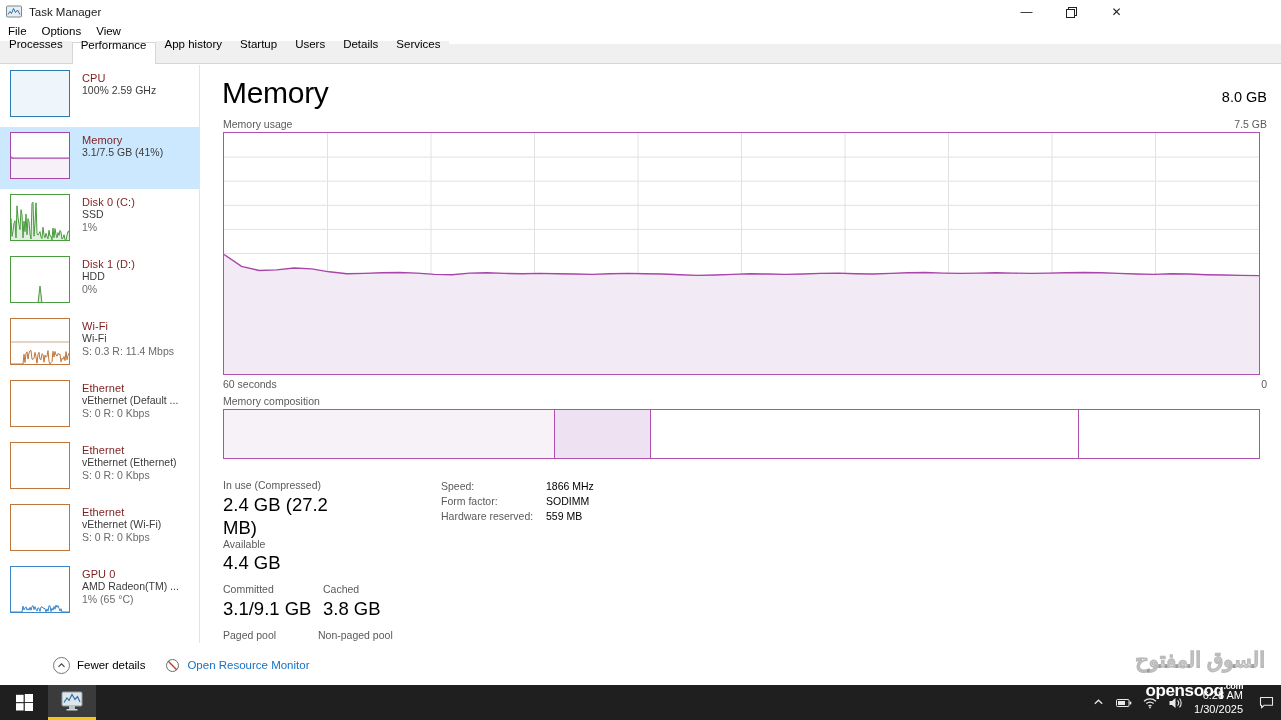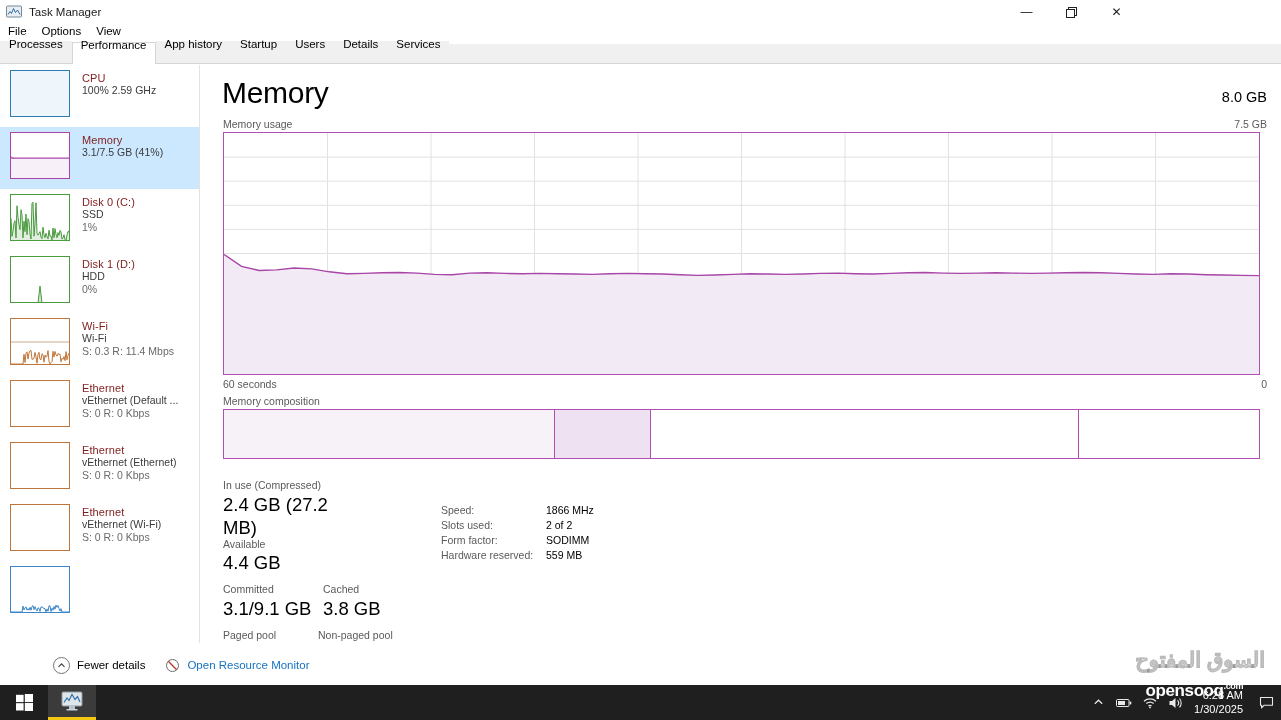--- a/index.html
+++ b/index.html
@@ -98,21 +98,21 @@
   .comp-seg + .comp-seg { border-left:1px solid #b14fb1; }
 
   
   .stats { position:absolute; left:22px; top:415px; width:1040px; }
   .stats-left { position:absolute; left:0; top:0; width:215px; }
   .stat-row { position:relative; margin-bottom:10px; }
   .stat-cell { display:inline-block; vertical-align:top; }
   .stat-lbl { font-size:10.5px; color:#5a5a5a; line-height:1.1; }
   .stat-val { font-size:18.5px; color:#000; line-height:1.25; margin-top:1px; }
 
-  .stats-right { position:absolute; left:218px; top:0; width:400px;margin-top:24px; }
+  .stats-right { position:absolute; left:218px; top:0; width:400px; }
   .kv { display:flex; margin-bottom:3px; }
   .kv-k { font-size:10.5px; color:#5a5a5a; width:105px; flex:0 0 105px; }
   .kv-v { font-size:10.5px; color:#000; }
 
   
   .statusbar {
     position:absolute; left:0; top:645px; width:1281px; height:40px; background:#fff;
     display:flex; align-items:center;padding-left:44px;
   }
   .fewer { display:flex; align-items:center; margin-left:9px; }
@@ -312,20 +312,25 @@
           <div class="side-sub gray">S: 0 R: 0 Kbps</div>
         </div>
       </div>
       <div class="side-item">
         <div class="thumb">
           <svg viewBox="0 0 60 47" preserveAspectRatio="none">
             <rect x="0.5" y="0.5" width="59" height="46" fill="#fff" stroke="#3a86c8" stroke-width="1"></rect>
             <polyline points="0,46.0 1,46.0 2,46.0 3,46.0 4,46.0 5,46.0 6,46.0 7,46.0 8,46.0 9,46.0 10,46.0 11,46.0 12,46.0 13,40.1 14,43.9 15,41.9 16,40.8 17,44.1 18,42.6 19,44.2 20,41.3 21,44.2 22,40.5 23,39.6 24,43.6 25,40.6 26,43.3 27,45.0 28,41.8 29,42.3 30,45.4 31,41.0 32,40.7 33,42.0 34,42.3 35,42.7 36,45.8 37,42.9 38,45.2 39,39.8 40,39.9 41,45.5 42,42.3 43,44.2 44,40.5 45,43.2 46,39.0 47,41.3 48,39.6 49,42.4 50,45.1 51,42.7 52,46.0 53,46.0 54,46.0 55,46.0 56,46.0 57,46.0 58,46.0 59,46.0 60,46.0" fill="none" stroke="#3a86c8" stroke-width="1"></polyline>
             <rect x="0.5" y="0.5" width="59" height="46" fill="none" stroke="#3a86c8" stroke-width="1"></rect>
           </svg>
+        </div>
+        <div class="side-txt">
+          <div class="side-title">GPU 0</div>
+          <div class="side-sub">AMD Radeon(TM) ...</div>
+          <div class="side-sub gray">1%  (65 °C)</div>
         </div>
       </div>
     </div>
 
   <div class="main">
     <div class="m-head">
       <div class="m-title">Memory</div>
       <div class="m-total">8.0 GB</div>
     </div>
 
@@ -373,24 +378,20 @@
           <div class="stat-row"><div class="stat-cell" style="width: 140px;"><div class="stat-lbl">In use (Compressed)</div><div class="stat-val">2.4 GB (27.2 MB)</div></div><div class="stat-cell" style="width: 80px;"><div class="stat-lbl">Available</div><div class="stat-val">4.4 GB</div></div></div>
           <div class="stat-row"><div class="stat-cell" style="width: 100px;"><div class="stat-lbl">Committed</div><div class="stat-val">3.1/9.1 GB</div></div><div class="stat-cell" style="width: 80px;"><div class="stat-lbl">Cached</div><div class="stat-val">3.8 GB</div></div></div>
           <div class="stat-row"><div class="stat-cell" style="width: 95px;"><div class="stat-lbl">Paged pool</div><div class="stat-val">178 MB</div></div><div class="stat-cell" style="width: 95px;"><div class="stat-lbl">Non-paged pool</div><div class="stat-val">117 MB</div></div></div>
         </div>
       <div class="stats-right" id="stats-right">
           <div class="kv">
             <div class="kv-k">Speed:</div>
             <div class="kv-v">1866 MHz</div>
           </div>
           <div class="kv">
-            <div class="kv-k">Slots used:</div>
-            <div class="kv-v">2 of 2</div>
-          </div>
-          <div class="kv">
             <div class="kv-k">Form factor:</div>
             <div class="kv-v">SODIMM</div>
           </div>
           <div class="kv">
             <div class="kv-k">Hardware reserved:</div>
             <div class="kv-v">559 MB</div>
           </div>
         </div>
     </div>
   </div>

